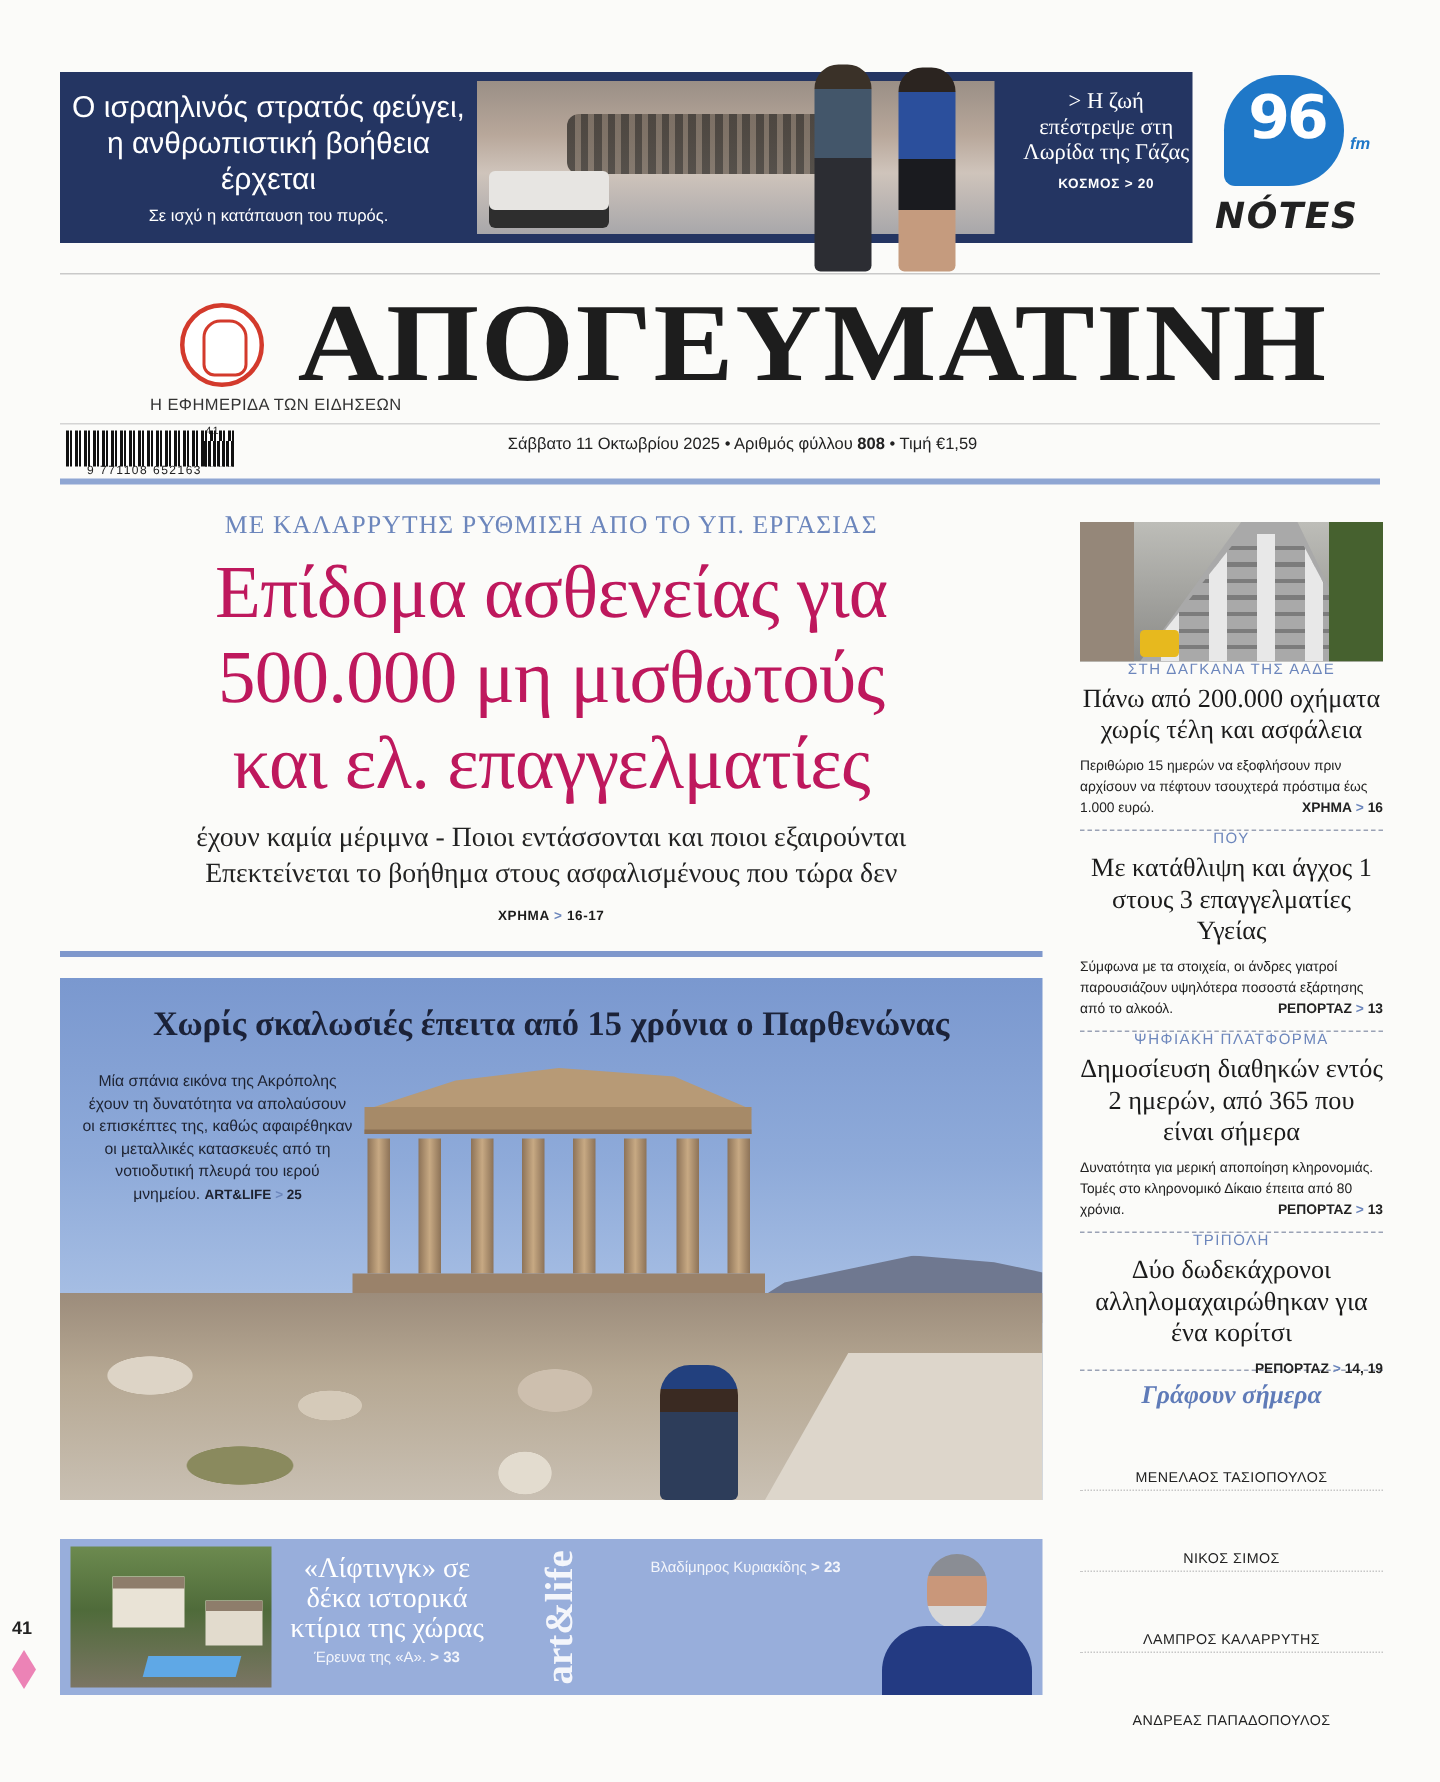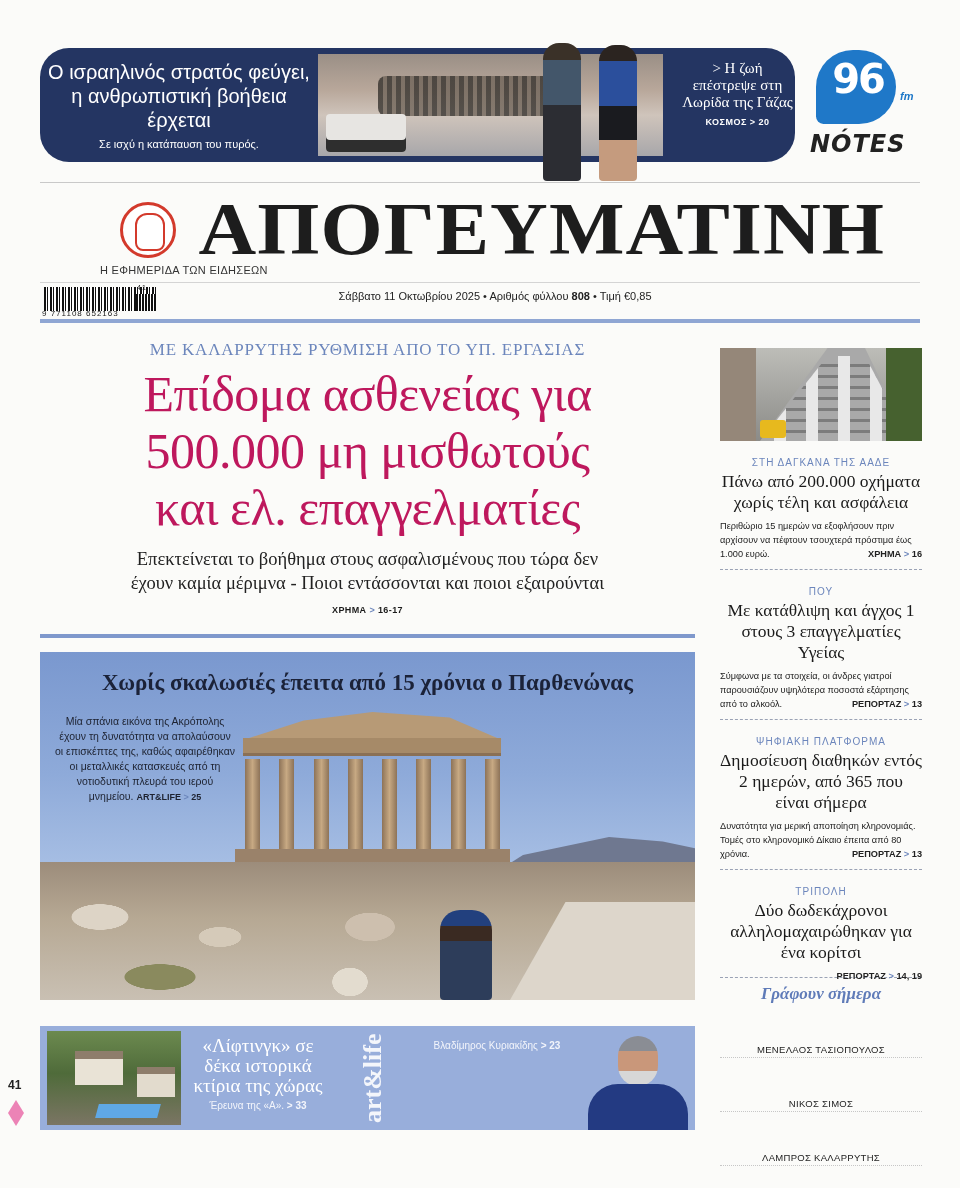--- a/index.html
+++ b/index.html
@@ -1,20 +1,20 @@
 <!DOCTYPE html>
 <html><head>
 <meta charset="utf-8">
 <style>
   * { box-sizing: border-box; margin: 0; padding: 0; }
   html, body { width: 960px; height: 1188px; background: #fbfbf9; overflow: hidden; }
   body { position: relative; font-family: "Liberation Sans", sans-serif; color: #1b1b1b; }
 
   
-  .top-banner { position: absolute; left: 40px; top: 48px; width: 755px; height: 114px; background: #243562; border-radius: 29px; }
+  .top-banner { position: absolute; left: 40px; top: 48px; width: 755px; height: 114px; background: #243562; }
   .tb-left { position: absolute; left: 0; top: 0; width: 278px; height: 114px; text-align: center; color: #fff; padding-top: 12px; }
   .tb-left .tb-title { font-family: "Liberation Sans", sans-serif; font-size: 20px; line-height: 24px; font-weight: normal; }
   .tb-left .tb-sub { font-size: 11px; margin-top: 6px; }
   .tb-photo { position: absolute; left: 278px; top: 6px; width: 345px; height: 102px; overflow: hidden;
     background: linear-gradient(180deg, #9a8f86 0%, #b8a79a 35%, #cfc4bb 60%, #a8a7aa 100%); }
   .tb-photo .crowd { position: absolute; left: 60px; top: 22px; width: 200px; height: 40px;
     background: repeating-linear-gradient(90deg, #2d2a26 0 5px, #6c6156 5px 9px); opacity: .75; border-radius: 8px; }
   .tb-photo .vehicle { position: absolute; left: 8px; top: 60px; width: 80px; height: 38px; background: #e7e5e2; border-radius: 4px; box-shadow: inset 0 -12px 0 #2e2e2e; }
   .tb-right { position: absolute; left: 640px; top: 0; width: 115px; height: 114px; color: #fff; text-align: center; padding-top: 12px; }
   .tb-right .tb-title { font-family: "Liberation Serif", serif; font-size: 15px; line-height: 17px; }
@@ -33,21 +33,21 @@
 
   
   .masthead-rule-top { position: absolute; left: 40px; top: 182px; width: 880px; height: 1px; background: #c9c9c9; }
   .seal { position: absolute; left: 120px; top: 202px; width: 56px; height: 56px; border-radius: 50%; border: 3px solid #d33a2c; background: #fff; }
   .seal::after { content: ""; position: absolute; left: 12px; top: 8px; width: 26px; height: 34px; border: 2px solid #d33a2c; border-radius: 12px 12px 8px 8px; }
   .masthead-title { position: absolute; left: 180px; top: 190px; width: 670px; text-align: center; font-family: "Liberation Serif", serif; font-weight: bold; font-size: 74px; line-height: 78px; color: #1d1d1d; letter-spacing: 1px; transform: scaleX(1.08); transform-origin: left center; }
   .masthead-sub { position: absolute; left: 0; width: 960px; top: 264px; text-align: left; font-size: 11px; color: #333; letter-spacing: .3px; padding-left: 100px; }
   .masthead-rule { position: absolute; left: 40px; top: 282px; width: 880px; height: 1px; background: #d4d4d4; }
   .barcode { position: absolute; left: 44px; top: 287px; width: 112px; height: 24px; background: repeating-linear-gradient(90deg, #111 0 2px, #fff 2px 3px, #111 3px 4px, #fff 4px 6px); }
   .barcode2 { position: absolute; left: 136px; top: 294px; width: 20px; height: 17px; background: repeating-linear-gradient(90deg, #111 0 2px, #fff 2px 3px); }
-  .barcode-num { position: absolute; left: 42px; top: 309px; font-size: 8px; color: #222; letter-spacing: 1px; }
+  .barcode-num { position: absolute; left: 58px; top: 309px; font-size: 8px; color: #222; letter-spacing: 1px; }
   .barcode-addon { position: absolute; left: 137px; top: 284px; font-size: 7px; color: #222; letter-spacing: 1px; }
   .issue-line { position: absolute; left: 0; width: 960px; top: 290px; text-align: center; font-size: 11px; color: #222; padding-left: 30px; }
   .issue-line b { font-weight: bold; }
   .blue-rule { position: absolute; left: 40px; top: 319px; width: 880px; height: 4px; background: #8fa6d3; }
 
   
   .lead { position: absolute; left: 40px; top: 340px; width: 655px; text-align: center; }
   .lead-kicker { font-family: "Liberation Serif", serif; color: #6c86bc; font-size: 17px; letter-spacing: .8px; }
   .lead-headline { font-family: "Liberation Serif", serif; font-size: 50px; line-height: 57px; color: #be185d; margin-top: 6px; letter-spacing: -.5px; }
   .lead-deck { font-family: "Liberation Serif", serif; font-size: 18.5px; line-height: 24px; margin-top: 10px; color: #222; }
@@ -106,21 +106,21 @@
   .traffic { width: 202px; height: 93px; background: linear-gradient(180deg, #bdbdb8 0%, #8b8b88 100%); position: relative; overflow: hidden; }
   .traffic .road { position: absolute; left: 40px; top: 0; width: 150px; height: 93px; background: #a9a9a9; clip-path: polygon(45% 0, 70% 0, 100% 100%, 0 100%); }
   .traffic .cars { position: absolute; left: 40px; top: 8px; width: 150px; height: 85px;
     background: repeating-linear-gradient(90deg, transparent 0 14px, #e8e8e8 14px 26px, transparent 26px 32px),
                 repeating-linear-gradient(180deg, transparent 0 8px, rgba(40,40,40,.35) 8px 11px);
     clip-path: polygon(45% 0, 70% 0, 100% 100%, 0 100%); }
   .traffic .taxi { position: absolute; left: 40px; top: 72px; width: 26px; height: 18px; background: #e7b91e; border-radius: 3px; }
   .traffic .trees { position: absolute; right: 0; top: 0; width: 36px; height: 93px; background: #46612f; }
   .traffic .wall { position: absolute; left: 0; top: 0; width: 36px; height: 93px; background: #958779; }
 
-  .side-story { text-align: center; padding: 0 0 8px; border-bottom: 1px dashed #9aa2b5; margin-top: 16px; }
+  .side-story { text-align: center; padding: 0 0 8px; border-bottom: 1px dashed #9aa2b5; }
   .side-kicker { font-size: 10px; color: #6c86bc; letter-spacing: 1px; }
   .side-title { font-family: "Liberation Serif", serif; font-size: 17.5px; line-height: 21px; color: #1b1b1b; margin-top: 3px; }
   .side-body { font-size: 9.2px; line-height: 14px; color: #222; text-align: left; margin-top: 6px; }
   .side-body .ref { font-weight: bold; float: right; }
 
   .writers { text-align: center; padding-top: 6px; }
   .writers-title { font-family: "Liberation Serif", serif; font-style: italic; font-weight: bold; font-size: 17px; color: #5f7bb8; }
   .writer { font-size: 9.5px; color: #222; padding: 2px 0; border-bottom: 1px dotted #c7c7c7; letter-spacing: .3px; margin-top: 38px; }
   .writer:last-child { border-bottom: none; }
 </style>
@@ -162,34 +162,34 @@
 <div class="barcode2"></div>
 <div class="barcode-num">9 771108 652163</div>
 <div class="barcode-addon">41</div>
 <div class="issue-line">
   <span>Σάββατο 11 Οκτωβρίου 2025</span>
   <span>•</span>
   <span>Αριθμός φύλλου</span>
   <b>808</b>
   <span>•</span>
   <span>Τιμή</span>
-  <span>€0,85</span>
+  <span>€1,59</span>
 </div>
 <div class="blue-rule"></div>
 
 <div class="lead">
   <div class="lead-kicker">ΜΕ ΚΑΛΑΡΡΥΤΗΣ ΡΥΘΜΙΣΗ ΑΠΟ ΤΟ ΥΠ. ΕΡΓΑΣΙΑΣ</div>
   <div class="lead-headline">
     <div>Επίδομα ασθενείας για</div>
     <div>500.000 μη μισθωτούς</div>
     <div>και ελ. επαγγελματίες</div>
   </div>
   <div class="lead-deck">
+    <div>έχουν καμία μέριμνα - Ποιοι εντάσσονται και ποιοι εξαιρούνται</div>
     <div>Επεκτείνεται το βοήθημα στους ασφαλισμένους που τώρα δεν</div>
-    <div>έχουν καμία μέριμνα - Ποιοι εντάσσονται και ποιοι εξαιρούνται</div>
   </div>
   <div class="lead-ref">
     <span>ΧΡΗΜΑ</span>
     <span class="ref-arrow">&gt;</span>
     <span>16-17</span>
   </div>
 </div>
 <div class="lead-rule"></div>
 
 <div class="feature">

